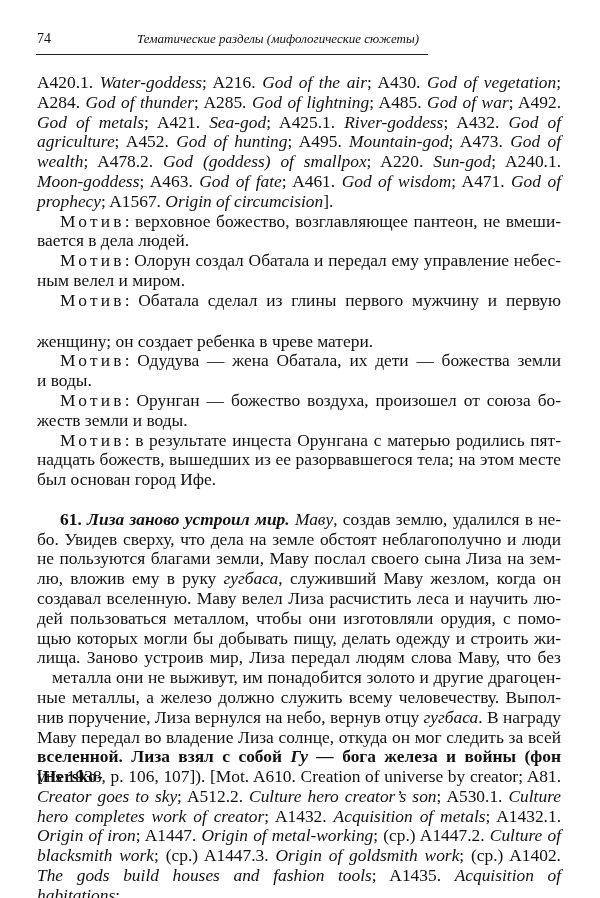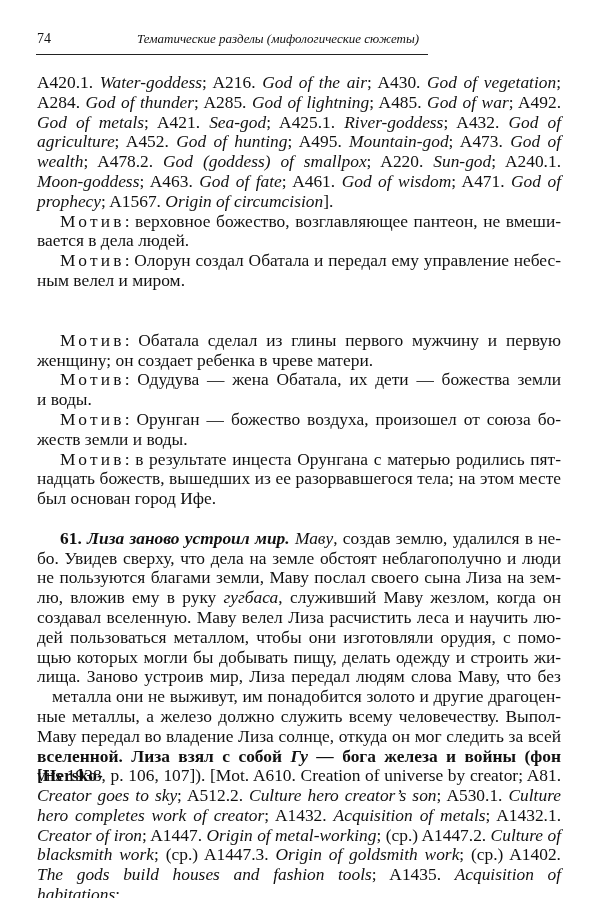--- a/index.html
+++ b/index.html
@@ -54,25 +54,25 @@
     </div>
     <div class="line last" style="white-space: normal;">
       <span style="display: block; text-align: left; text-align-last: left; white-space: normal; width: 100%;"><span>вается в дела людей.</span></span>
     </div>
     <div class="line indent" style="white-space: normal;">
       <span style="display: block; text-align: justify; text-align-last: justify; white-space: normal; width: 100%;"><span class="seg-sp">Мотив</span><span>: Олорун создал Обатала и передал ему управление небес-</span></span>
     </div>
     <div class="line last" style="white-space: normal;">
       <span style="display: block; text-align: left; text-align-last: left; white-space: normal; width: 100%;"><span>ным велел и миром.</span></span>
     </div>
-    <div class="line indent" style="white-space: normal; margin-top: 40px;">
+    <div class="line indent" style="white-space: normal;">
       <span style="display: block; text-align: justify; text-align-last: justify; white-space: normal; width: 100%;"><span class="seg-sp">Мотив</span><span>: Обатала сделал из глины первого мужчину и первую</span></span>
     </div>
     <div class="line last" style="white-space: normal;">
-      <span style="display: block; text-align: right; text-align-last: left; white-space: normal; width: 100%;"><span>женщину; он создает ребенка в чреве матери.</span></span>
+      <span style="display: block; text-align: right; text-align-last: left; white-space: normal; width: 100%; margin-top: 21px;"><span>женщину; он создает ребенка в чреве матери.</span></span>
     </div>
     <div class="line indent" style="white-space: normal;">
       <span style="display: block; text-align: justify; text-align-last: justify; white-space: normal; width: 100%;"><span class="seg-sp">Мотив</span><span>: Одудува — жена Обатала, их дети — божества земли</span></span>
     </div>
     <div class="line last" style="white-space: normal;">
       <span style="display: block; text-align: left; text-align-last: left; white-space: normal; width: 100%;"><span>и воды.</span></span>
     </div>
     <div class="line indent" style="white-space: normal;">
       <span style="display: block; text-align: justify; text-align-last: justify; white-space: normal; width: 100%;"><span class="seg-sp">Мотив</span><span>: Орунган — божество воздуха, произошел от союза бо-</span></span>
     </div>
@@ -113,36 +113,39 @@
     <div class="line" style="white-space: normal;">
       <span style="display: block; text-align: justify; text-align-last: justify; white-space: normal; width: 100%;"><span>лища. Заново устроив мир, Лиза передал людям слова Маву, что без</span></span>
     </div>
     <div class="line" style="white-space: normal; margin-left: 15px;">
       <span style="display: block; text-align: justify; text-align-last: justify; white-space: normal; width: 100%;"><span>металла они не выживут, им понадобится золото и другие драгоцен-</span></span>
     </div>
     <div class="line" style="white-space: normal;">
       <span style="display: block; text-align: justify; text-align-last: justify; white-space: normal; width: 100%;"><span>ные металлы, а железо должно служить всему человечеству. Выпол-</span></span>
     </div>
     <div class="line" style="white-space: normal;">
+      <span style="display: block; text-align: justify; text-align-last: justify; white-space: normal; width: 100%;"><span>нив поручение, Лиза вернулся на небо, вернув отцу </span><span class="seg-i">гугбаса</span><span>. В награду</span></span>
+    </div>
+    <div class="line" style="white-space: normal;">
       <span style="display: block; text-align: justify; text-align-last: justify; white-space: normal; width: 100%;"><span>Маву передал во владение Лиза солнце, откуда он мог следить за всей</span></span>
     </div>
     <div class="line" style="white-space: normal;">
       <span style="display: block; text-align: justify; text-align-last: justify; white-space: normal; width: 100%; font-weight: bold;"><span>вселенной. Лиза взял с собой </span><span class="seg-i">Гу</span><span> — бога железа и войны (фон [Hersko-</span></span>
     </div>
     <div class="line" style="white-space: normal;">
       <span style="display: block; text-align: justify; text-align-last: justify; white-space: normal; width: 100%;"><span>vits 1938, p. 106, 107]). [Mot. A610. Creation of universe by creator; A81.</span></span>
     </div>
     <div class="line" style="white-space: normal;">
       <span style="display: block; text-align: justify; text-align-last: justify; white-space: normal; width: 100%;"><span class="seg-i">Creator goes to sky</span><span>; A512.2. </span><span class="seg-i">Culture hero creator’s son</span><span>; A530.1. </span><span class="seg-i">Culture</span></span>
     </div>
     <div class="line" style="white-space: normal;">
       <span style="display: block; text-align: justify; text-align-last: justify; white-space: normal; width: 100%;"><span class="seg-i">hero completes work of creator</span><span>; A1432. </span><span class="seg-i">Acquisition of metals</span><span>; A1432.1.</span></span>
     </div>
     <div class="line" style="white-space: normal;">
-      <span style="display: block; text-align: justify; text-align-last: justify; white-space: normal; width: 100%;"><span class="seg-i">Creator of iron</span><span>; A1447. </span><span class="seg-i">Origin of metal-working</span><span>; (cp.) A1447.2. </span><span class="seg-i">Culture of</span></span>
+      <span style="display: block; text-align: justify; text-align-last: justify; white-space: normal; width: 100%;"><span class="seg-i">Origin of iron</span><span>; A1447. </span><span class="seg-i">Origin of metal-working</span><span>; (cp.) A1447.2. </span><span class="seg-i">Culture of</span></span>
     </div>
     <div class="line" style="white-space: normal;">
       <span style="display: block; text-align: justify; text-align-last: justify; white-space: normal; width: 100%;"><span class="seg-i">blacksmith work</span><span>; (cp.) A1447.3. </span><span class="seg-i">Origin of goldsmith work</span><span>; (cp.) A1402.</span></span>
     </div>
     <div class="line" style="white-space: normal;">
       <span style="display: block; text-align: justify; text-align-last: justify; white-space: normal; width: 100%;"><span class="seg-i">The gods build houses and fashion tools</span><span>; A1435. </span><span class="seg-i">Acquisition of habitations</span><span>;</span></span>
     </div>
   </div>
 
 </body></html>

